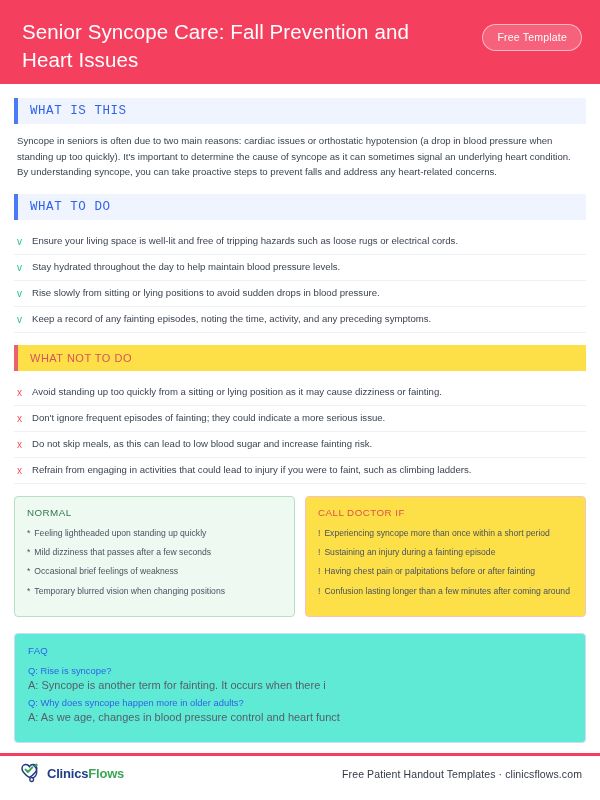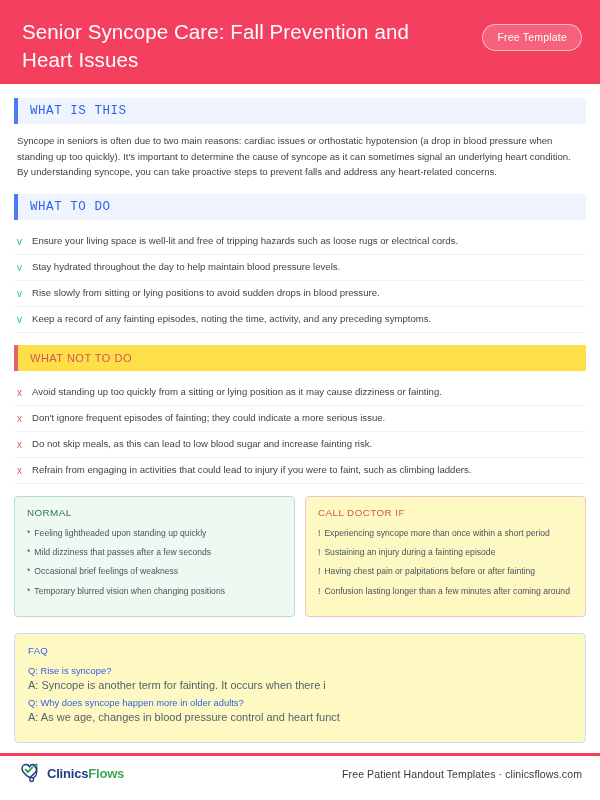--- a/index.html
+++ b/index.html
@@ -84,37 +84,37 @@
     color: #3c4450;
   }
   .mark { font-size: 10px; line-height: 1.3; width: 7px; flex: none; }
   .mark-do  { color: #1fbf8f; }
   .mark-not { color: #ef5350; }
 
   
   .cols { display: flex; gap: 10px; margin: 6px 0 16px 0; align-items: flex-start; }
   .box { border-radius: 4px; padding: 10px 12px 12px; flex: 1; }
   .box-normal { background: #eef9f2; border: 1px solid #b6e0c4; min-height: 96px; }
-  .box-doctor { background: #fef9c3; border: 1px solid #f3c3c3; min-height: 104px; }
+  .box-doctor { background: #fde047; border: 1px solid #f3c3c3; min-height: 104px; }
   .box-title { font-size: 9.8px; letter-spacing: .45px; margin-bottom: 9px; }
   .title-green { color: #2f7a4e; }
   .title-red   { color: #d9534f; }
   .box-item {
     font-size: 8.6px;
     line-height: 1.45;
     color: #4a5260;
     margin-bottom: 7px;
     display: flex;
     gap: 4px;
   }
   .box-item .b { flex: none; }
 
   
   .faq {
-    background: #fef9c3;
+    background: #5eead4;
     border: 1px solid #ccdcf4;
     border-radius: 4px;
     padding: 11px 13px 13px;
     margin-bottom: 10px;
   }
   .faq-title { font-size: 9.6px; color: #2f62e8; margin-bottom: 9px; letter-spacing:.3px; }
   .faq-q { font-size: 9.4px; color: #2f62e8; margin-bottom: 3px; }
   .faq-a { font-size: 11px; color: #565e6b; margin-bottom: 6px; }
 
   

